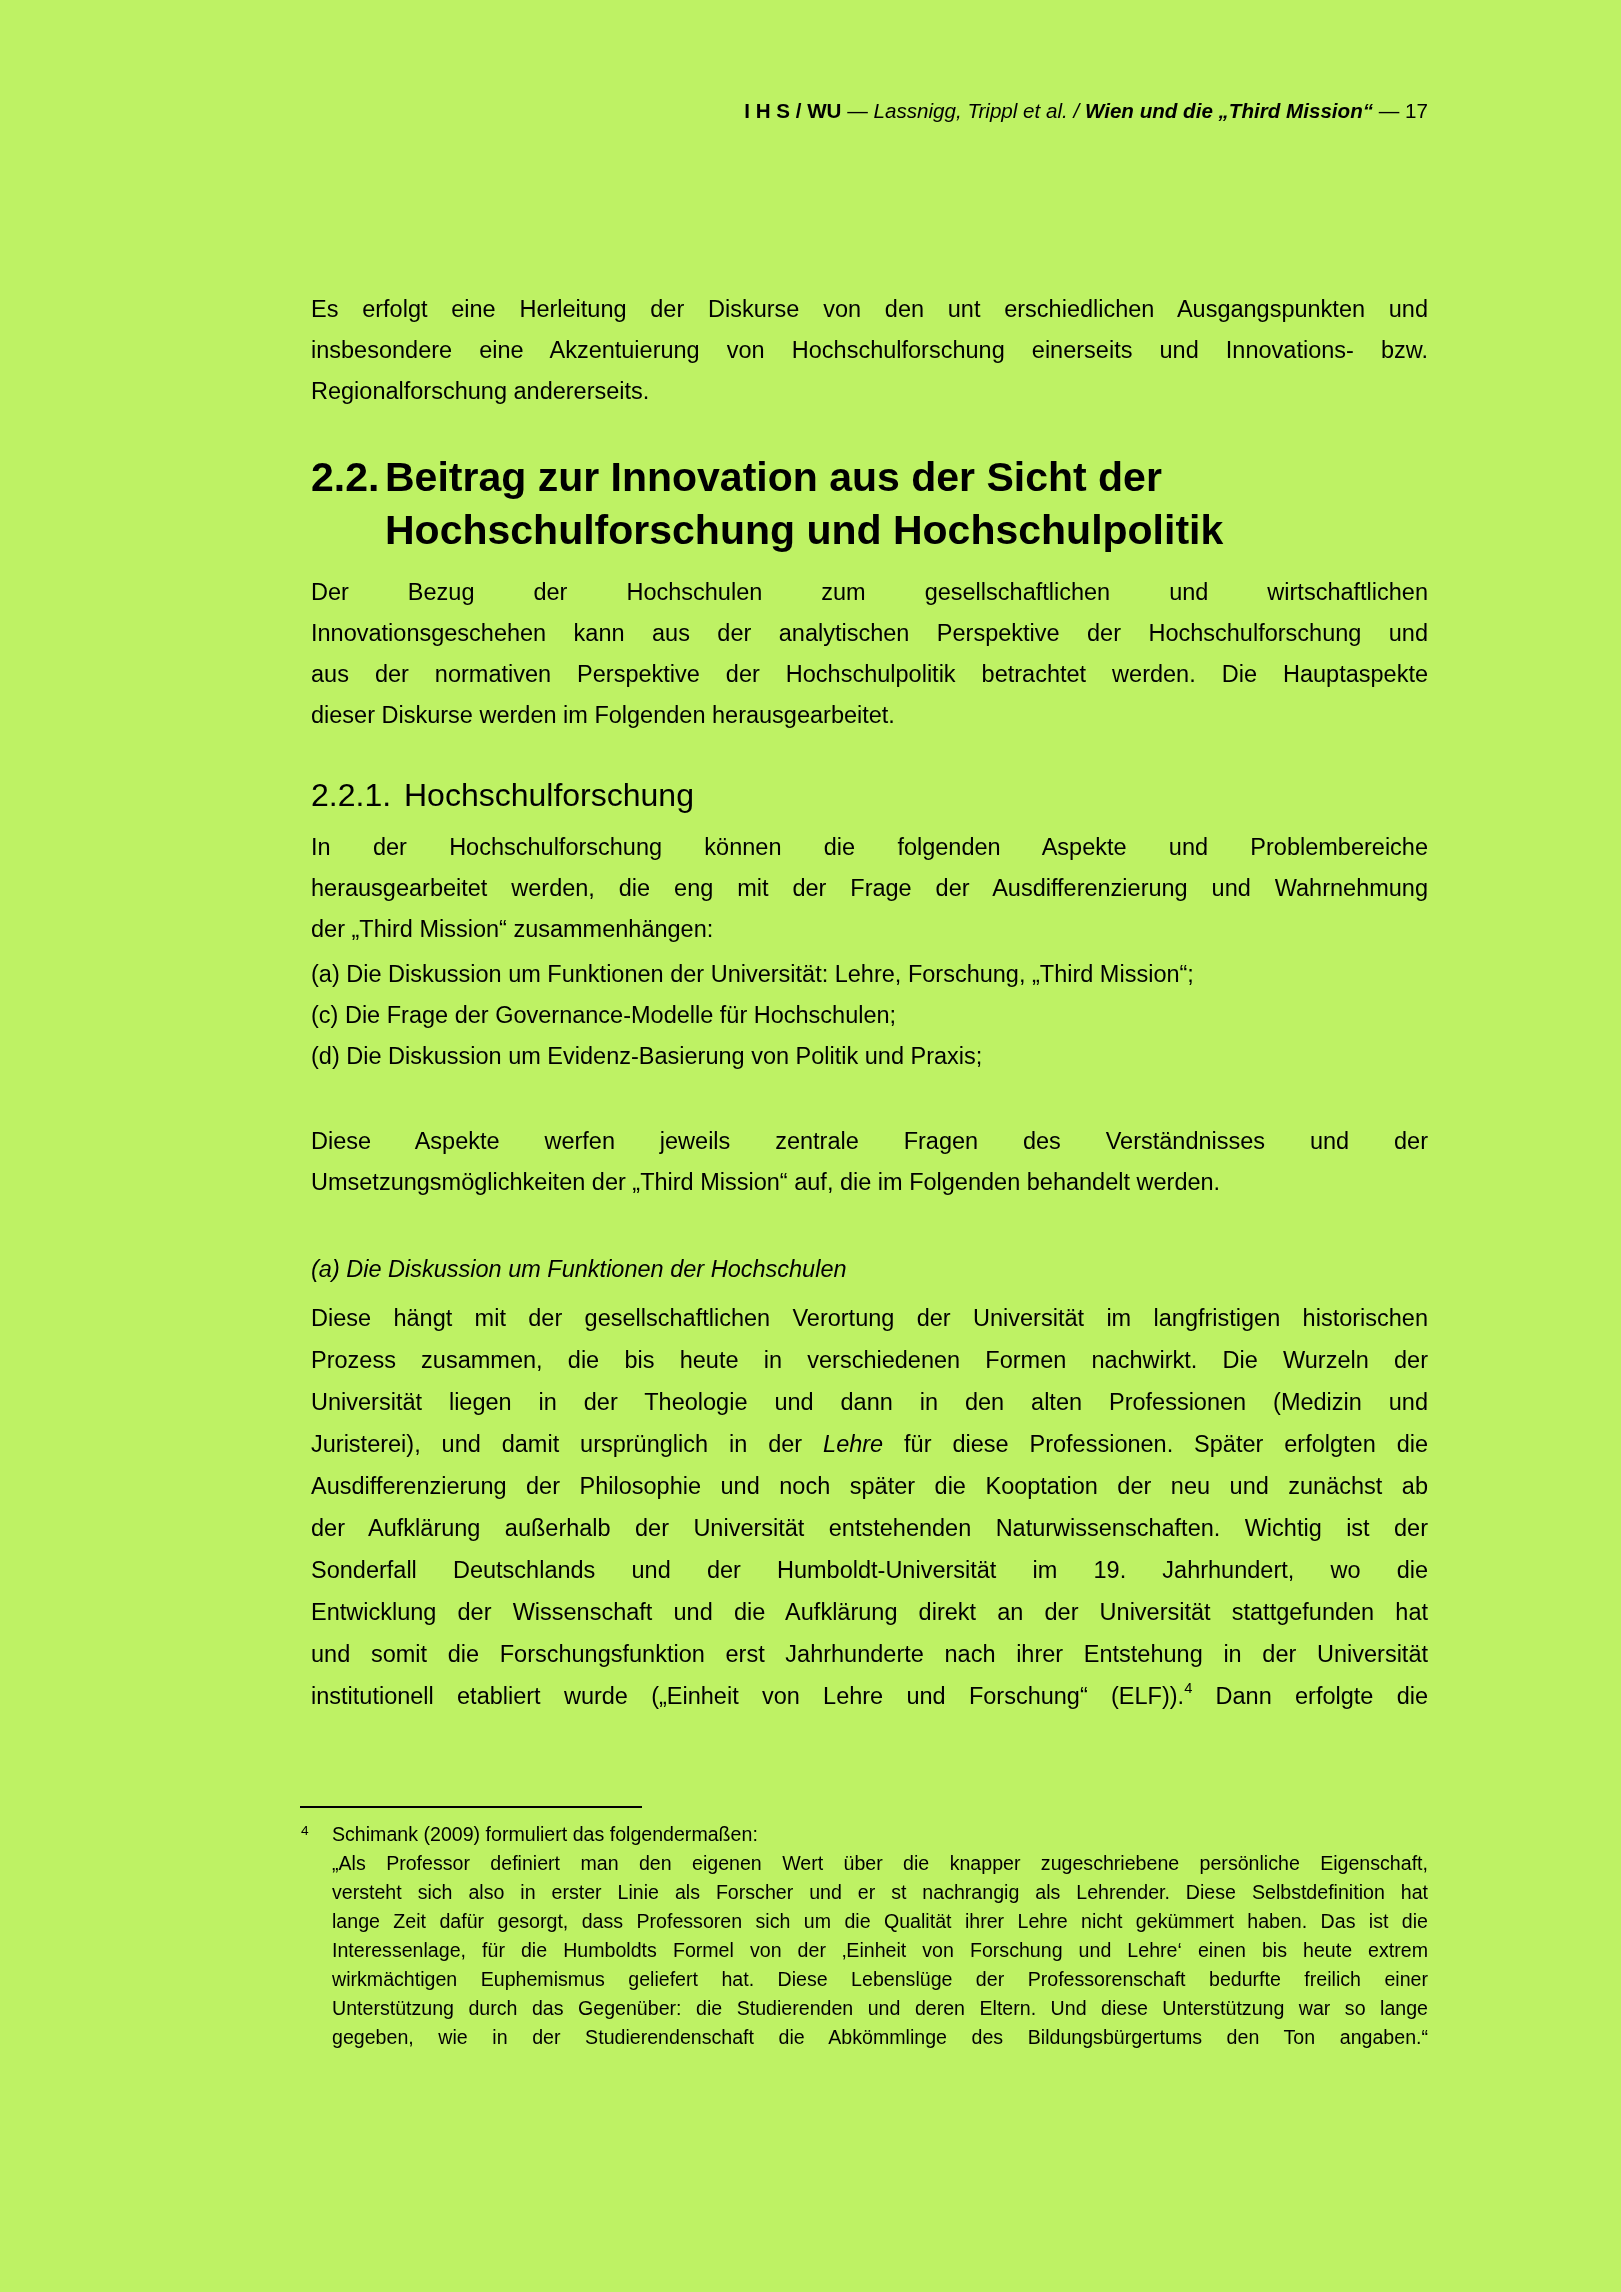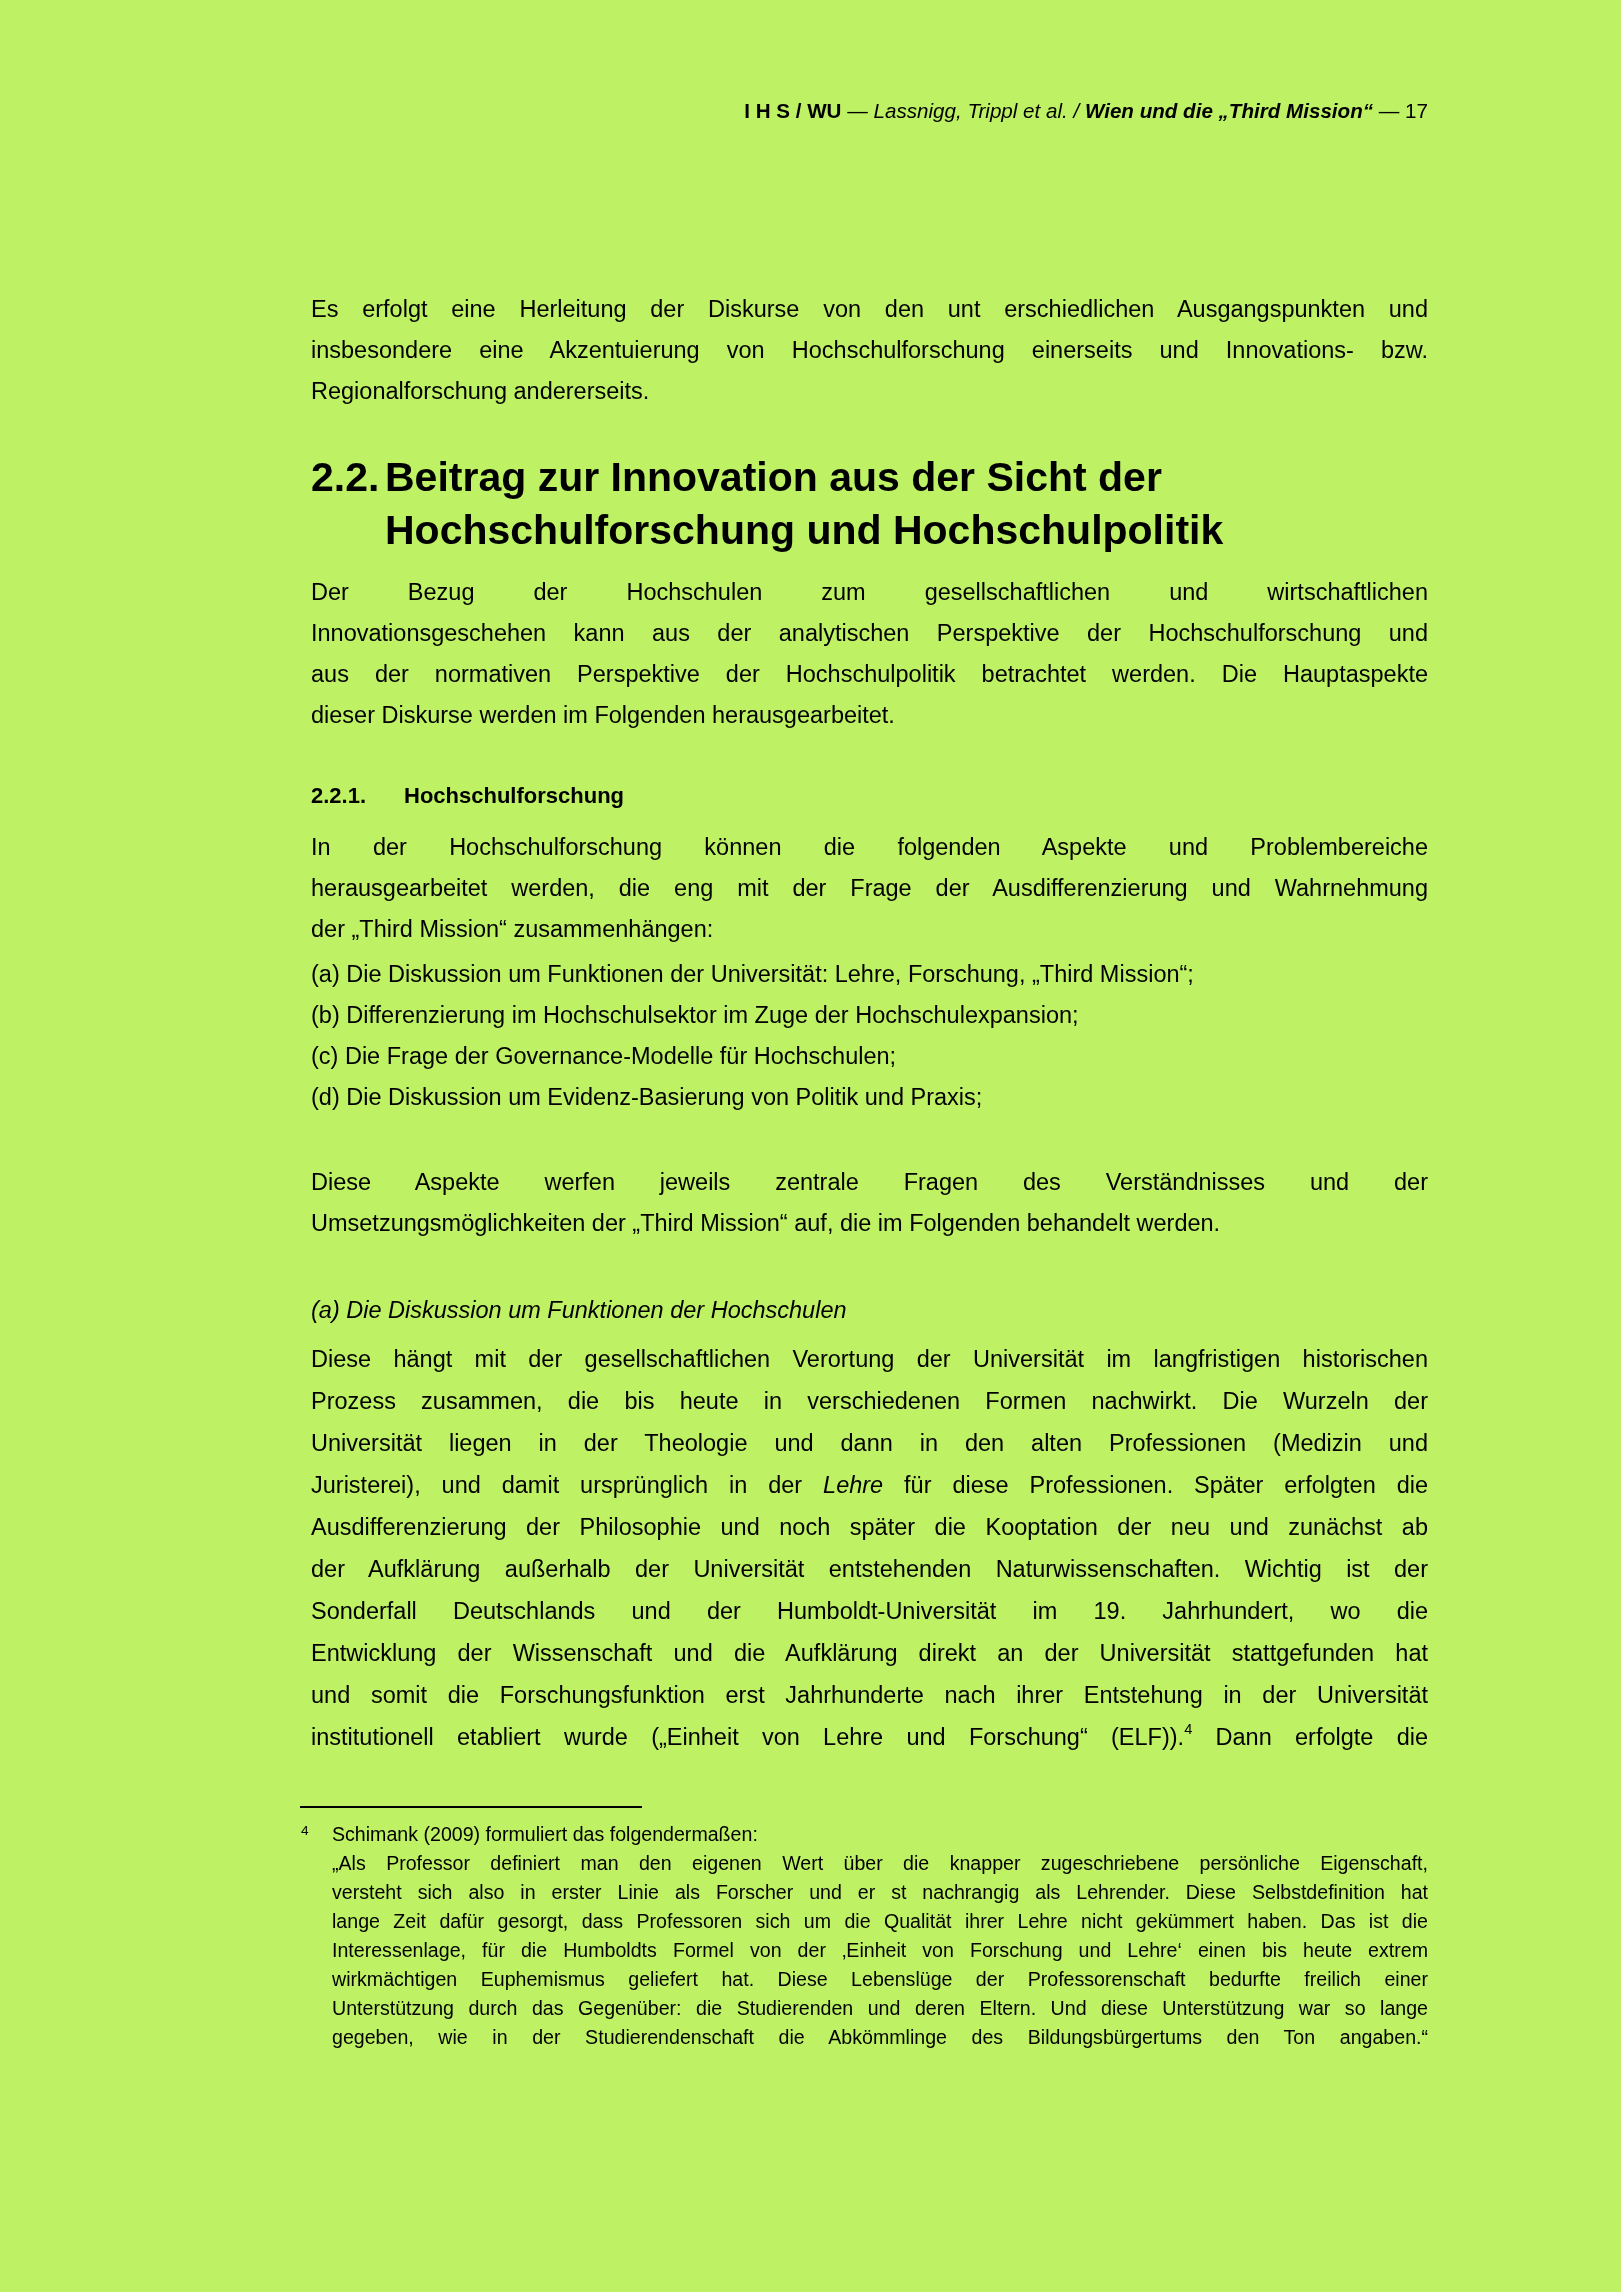--- a/index.html
+++ b/index.html
@@ -45,22 +45,22 @@
     font-size: 41px;
     font-weight: bold;
     line-height: 53px;
   }
   .h22 .num { flex: none; width: 74px; }
   .h22 .ttl { flex: 1; }
 
   .h221 {
     display: flex;
     margin-top: 39px;
-    font-size: 22px;
-    font-weight: bold;
+    font-size: 32px;
+    font-weight: normal;
     line-height: 41px;
   }
   .h221 .num { flex: none; width: 93px; }
 
   .p2 { margin-top: 15px; }
   .p3 { margin-top: 10.8px; }
   .list { margin-top: 3.9px; }
   .list .line { text-align: left; text-align-last: left; }
   .aspects { margin-top: 44px; }
   .itheading { margin-top: 46px; font-style: italic; line-height: 41px; }
@@ -128,21 +128,20 @@
     </div>
 
     <div class="para p3">
         <div class="line">In der Hochschulforschung können die folgenden Aspekte und Problembereiche</div>
         <div class="line">herausgearbeitet werden, die eng mit der Frage der Ausdifferenzierung und Wahrnehmung</div>
         <div class="line">der „Third Mission“ zusammenhängen:</div>
       </div>
 
     <div class="list">
         <div class="line">(a) Die Diskussion um Funktionen der Universität: Lehre, Forschung, „Third Mission“;</div>
-        <div class="line">(b) Differenzierung im Hochschulsektor im Zuge der Hochschulexpansion;</div>
         <div class="line">(c) Die Frage der Governance-Modelle für Hochschulen;</div>
         <div class="line">(d) Die Diskussion um Evidenz-Basierung von Politik und Praxis;</div>
       </div>
 
     <div class="para aspects">
         <div class="line">Diese Aspekte werfen jeweils zentrale Fragen des Verständnisses und der</div>
         <div class="line">Umsetzungsmöglichkeiten der „Third Mission“ auf, die im Folgenden behandelt werden.</div>
       </div>
 
     <div class="itheading">(a) Die Diskussion um Funktionen der Hochschulen</div>

